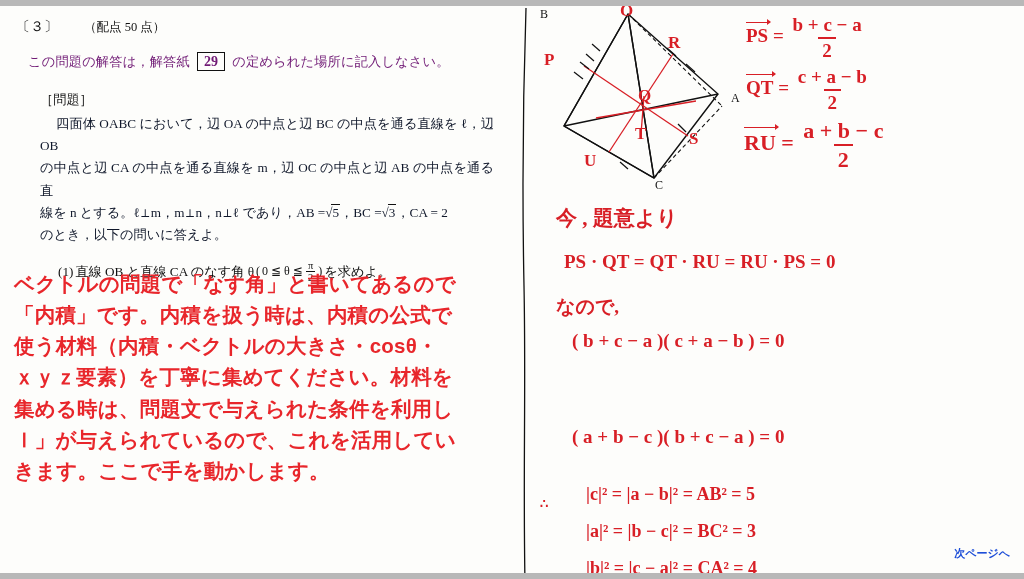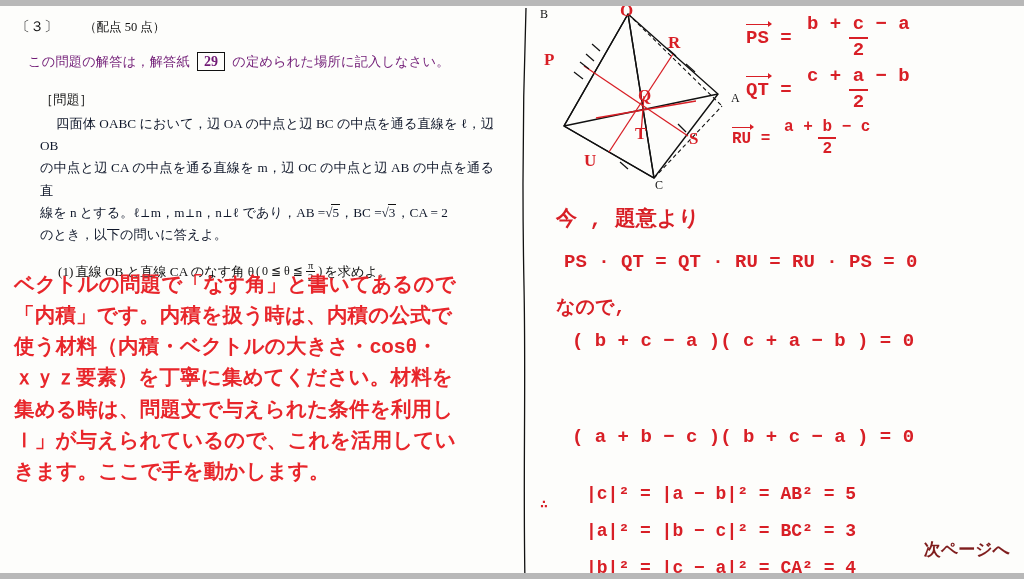--- a/index.html
+++ b/index.html
@@ -138,21 +138,21 @@
   .right-pane {
     position: absolute;
     left: 524px;
     top: 0;
     width: 500px;
     height: 579px;
   }
   .hw {
     position: absolute;
     color: #d81f26;
-    font-family: Liberation Mono, monospace;
+    font-family: Liberation Serif, serif;
     white-space: nowrap;
   }
   .hw-b { font-weight: 700; }
   .vec {
     position: relative;
     display: inline-block;
     padding-top: 2px;
   }
   .vec::before {
     content: "";
@@ -190,23 +190,23 @@
   .lbl-k {
     position: absolute;
     color: #111;
     font-family: "Liberation Serif", serif;
     font-size: 12px;
   }
   .next-page {
     position: absolute;
     right: 14px;
     bottom: 12px;
-    color: #7f1d1d;
+    color: #1d4ed8;
     font-family: "Liberation Sans", sans-serif;
-    font-size: 17px;
+    font-size: 11px;
     font-weight: 700;
   }
 </style>
 </head>
 <body>
 
 <div id="page">
 
   <div class="left-pane">
 
@@ -313,21 +313,21 @@
 
     <div class="hw hw-b" style="left:222px;top:60px;font-size:19px;">
       <span class="vec">QT</span>
       <span>=</span>
       <span class="fr">
         <span class="n">c + a − b</span>
         <span class="d">2</span>
       </span>
     </div>
 
-    <div class="hw hw-b" style="left:208px;top:112px;font-size:16px;">
+    <div class="hw hw-b" style="left:220px;top:112px;font-size:22px;">
       <span class="vec">RU</span>
       <span>=</span>
       <span class="fr">
         <span class="n">a + b − c</span>
         <span class="d">2</span>
       </span>
     </div>
 
     <div class="hw hw-b" style="left:32px;top:198px;font-size:21px;">今 , 題意より</div>
 

